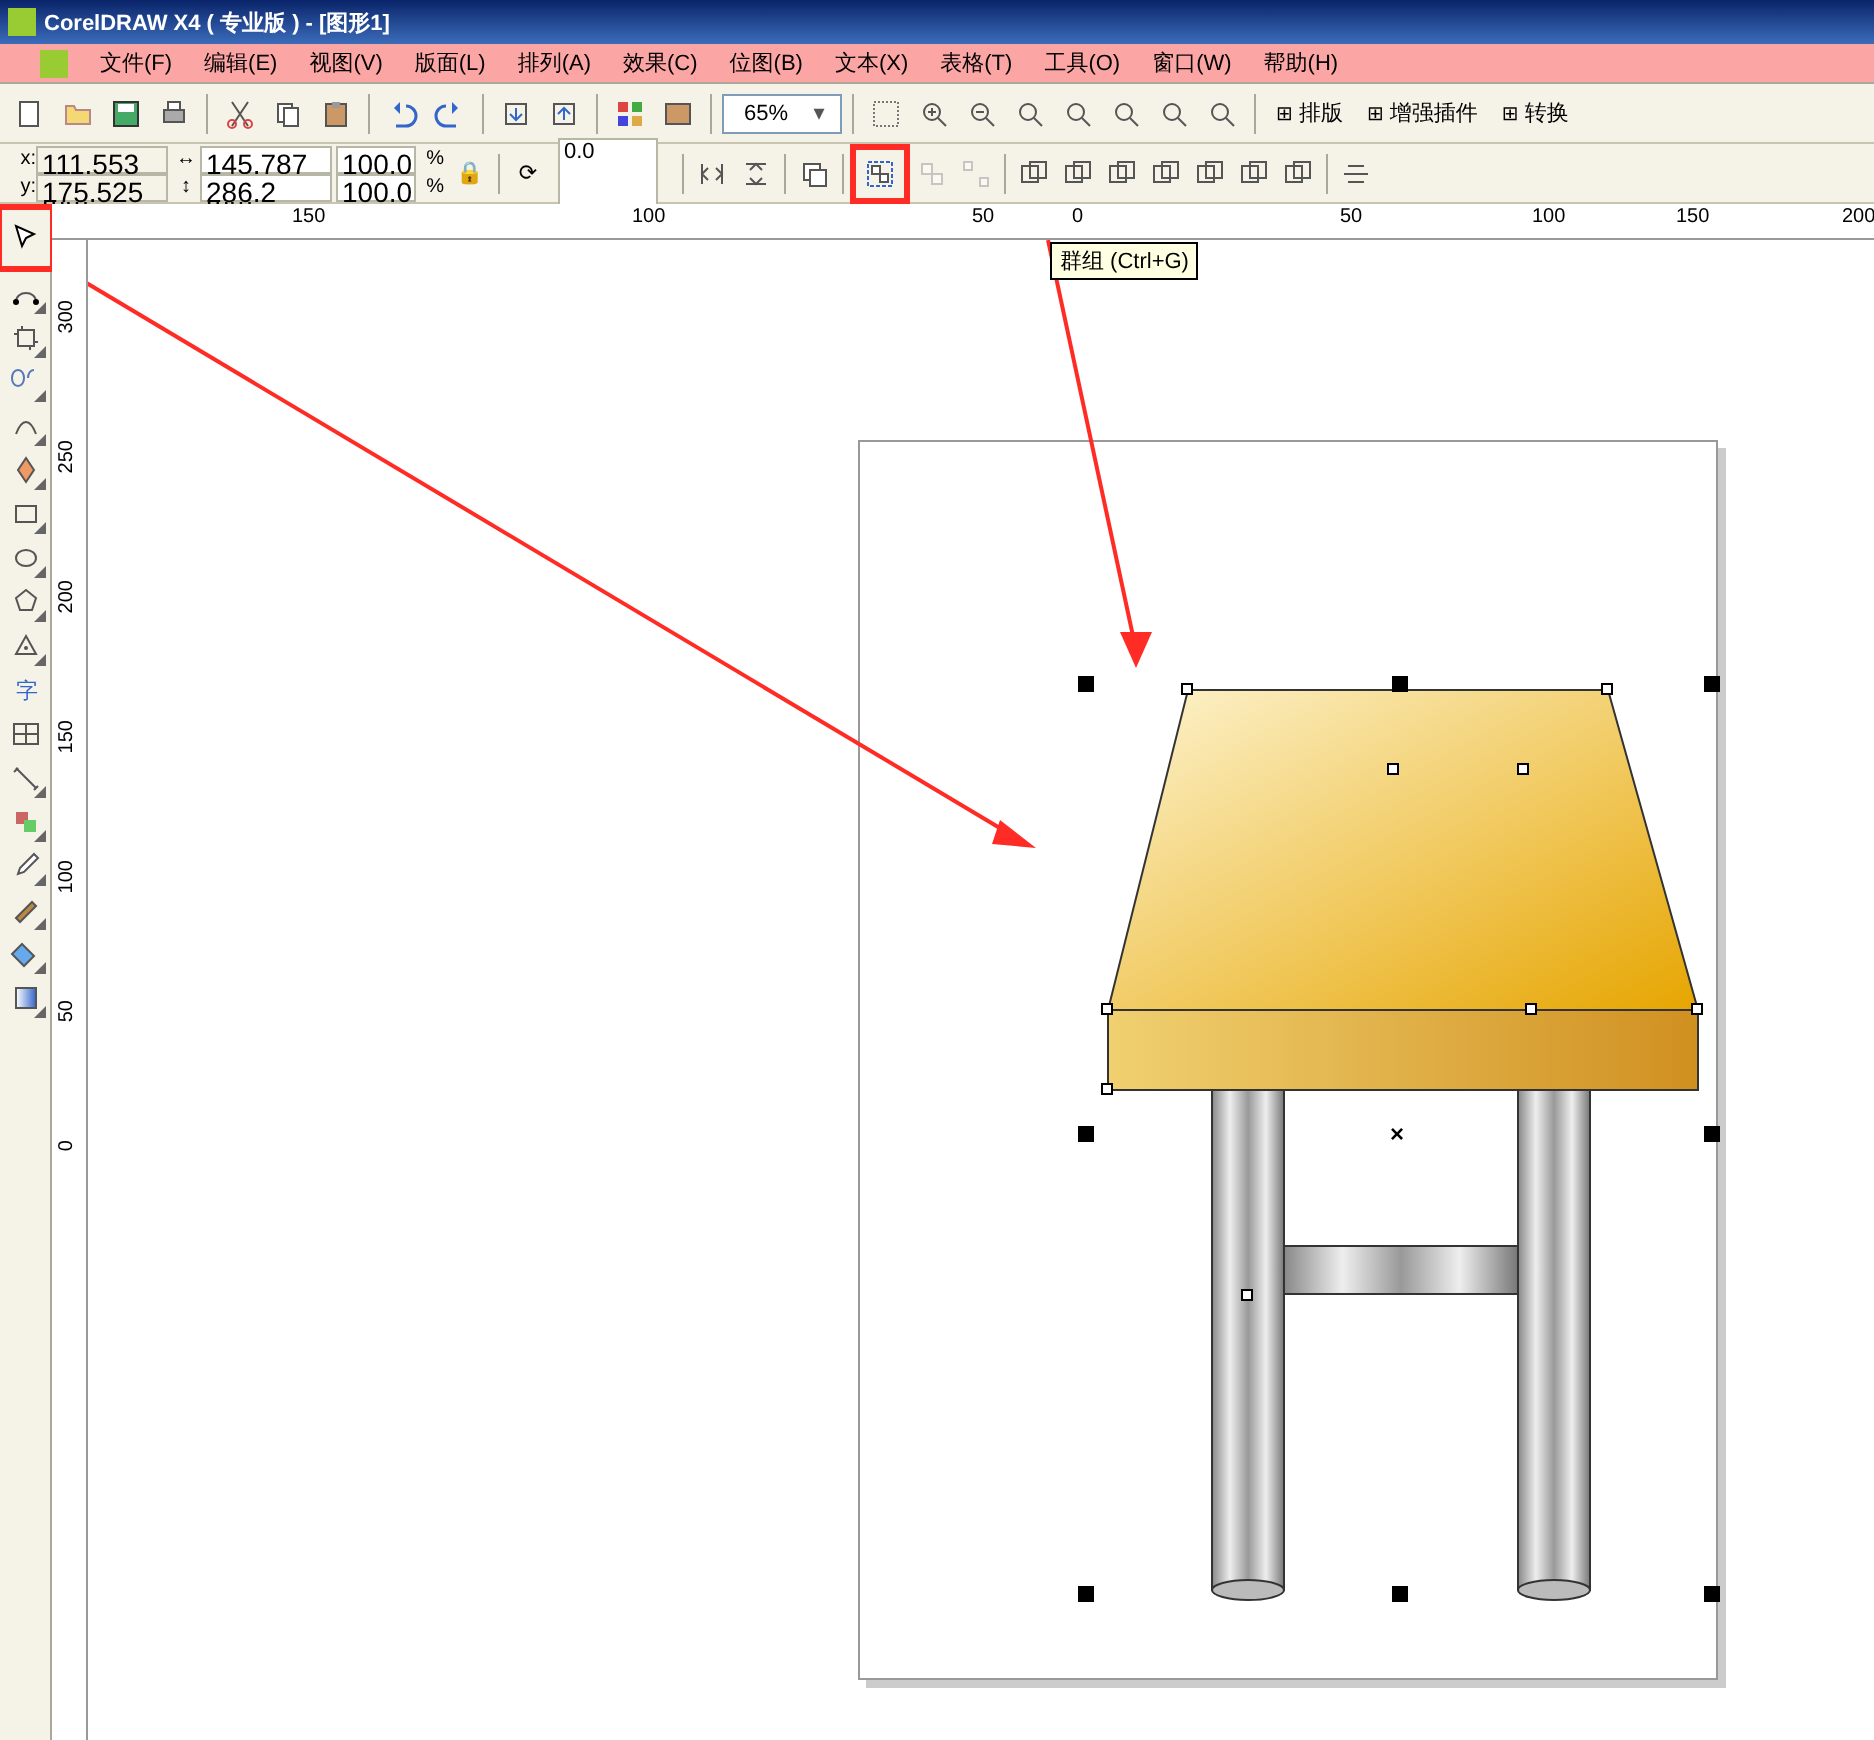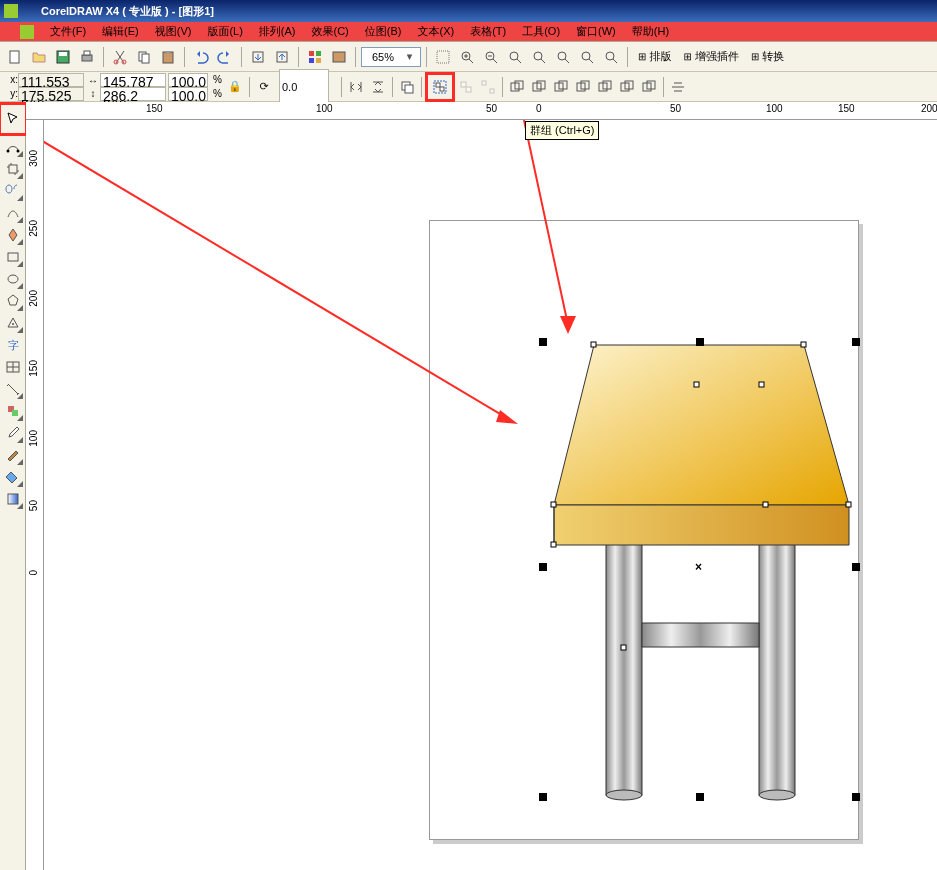--- a/index.html
+++ b/index.html
@@ -1,41 +1,41 @@
 <!DOCTYPE html>
 <html><head>
 <meta charset="utf-8">
 <style>
 * { margin: 0; padding: 0; box-sizing: border-box; font-family: "Microsoft YaHei", sans-serif; font-size: 11px; }
 body { width: 937px; height: 870px; background: #fff; overflow: hidden; position: relative; }
 
-.titlebar { height: 22px; background: linear-gradient(#0a246a, #3b6cba); display: flex; align-items: center; padding-left: 4px; color: #fff; font-weight: bold; font-size: 13px; gap: 19px; }
+.titlebar { height: 22px; background: linear-gradient(#0a246a, #3b6cba); display: flex; align-items: center; padding-left: 4px; color: #fff; font-weight: bold; font-size: 13px; }
 .titlebar .app-icon { width: 14px; height: 14px; background: #9c3; margin-right: 4px; }
 
-.menubar { height: 20px; background: #ef4444; display: flex; align-items: center; padding-left: 20px; border-bottom: 1px solid #aca899; }
+.menubar { height: 20px; background: #fca5a5; display: flex; align-items: center; padding-left: 20px; border-bottom: 1px solid #aca899; }
 .menubar .menu-icon { width: 14px; height: 14px; background: #9c3; margin-right: 8px; }
 .menubar span { padding: 2px 8px; cursor: default; }
 
 .toolbar1, .toolbar2 { background: #f5f2e8; display: flex; align-items: center; border-bottom: 1px solid #c8c4b0; }
 .toolbar1 { height: 30px; padding: 2px 4px; gap: 2px; }
 .tb-btn { width: 22px; height: 22px; display: flex; align-items: center; justify-content: center; cursor: pointer; border: 1px solid transparent; }
 .tb-sep { width: 1px; height: 20px; background: #aca899; margin: 0 3px; }
 .zoom-box { width: 60px; height: 20px; border: 1px solid #7f9db9; background: #fff; display: inline-flex; align-items: center; padding: 0 2px; }
 .zoom-box input { border: none; width: 38px; outline: none; text-align: center; }
 .zoom-box .dd { width: 15px; text-align: center; color: #555; }
 
 .toolbar2 { height: 30px; padding: 2px 4px; }
 .coord-block { display: flex; flex-direction: column; margin-right: 2px; }
 .coord-block .row { display: flex; align-items: center; height: 14px; }
 .coord-block .lbl { width: 14px; text-align: right; font-size: 10px; }
 .coord-block .val { width: 66px; border: 1px solid #b8b6a5; background: #f5f2e8; height: 14px; font-size: 14px; padding-left: 2px; }
 .coord-block .val.white { background: #fff; }
 .mini-icon { width: 14px; height: 12px; display: inline-flex; align-items: center; justify-content: center; font-size: 10px; }
 
-.rot-box { width: 50px; height: 35px; border: 1px solid #b8b6a5; background: #fff; margin-left: 4px; display: flex; align-items: center; padding-left: 2px; }
+.rot-box { width: 50px; height: 35px; border: 1px solid #b8b6a5; background: #fff; margin-left: 4px; display: flex; align-items: flex-start; padding-left: 2px; }
 .rot-box input { border: none; width: 34px; outline: none; }
 
 .highlighted { border: 3px solid #fe2c25; }
 .highlighted.group { padding: 1px; }
 
 .toolbox { position: absolute; left: 0; top: 102px; width: 26px; background: #f5f2e8; border-right: 1px solid #aca899; display: flex; flex-direction: column; align-items: center; padding-top: 0; height: 768px; }
 .toolbox .tool { width: 22px; height: 22px; display: flex; align-items: center; justify-content: center; cursor: pointer; position: relative; }
 .toolbox .tool.first { border: 3px solid #fe2c25; margin-top: 0; height: 34px; width: 30px;}
 .toolbox .tool .tri { position: absolute; bottom: 1px; right: 1px; border: 3px solid transparent; border-right-color: #666; border-bottom-color: #666; width: 0; height: 0; }
 

